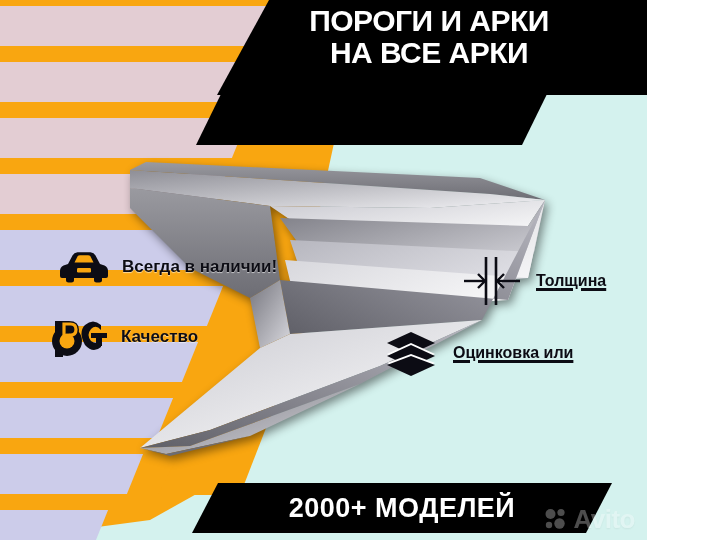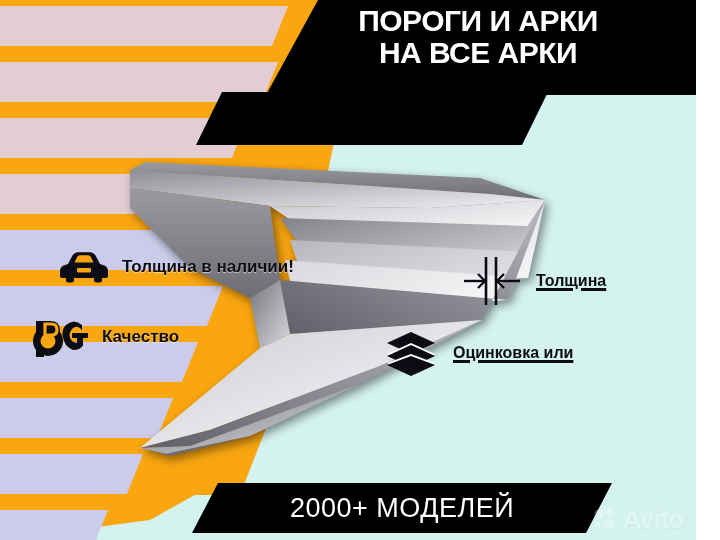--- a/index.html
+++ b/index.html
@@ -1,20 +1,20 @@
 <!DOCTYPE html>
 <html><head>
 <meta charset="utf-8">
 <style>
   html,body{margin:0;padding:0;background:#fff;}
   body{font-family:"Liberation Sans", sans-serif;}
 
   #ad{
     position:relative;
-    width:696px;height:540px;
+    width:647px;height:540px;
     overflow:hidden;
     background:#ef4444;
   }
 
   
   .bg-mint{position:absolute;inset:0;background:#d4f2ee;}
 
   
   .bg-orange{
     position:absolute;left:0;top:0;width:430px;height:540px;
@@ -68,37 +68,37 @@
   .subhead{
     position:absolute;left:196px;top:95px;width:352px;
     text-align:center;color:#fff;
     font-weight:bold;font-size:29px;line-height:48px;
     letter-spacing:0px;
   }
 
   .bottomtext{
     position:absolute;left:192px;top:485px;width:420px;
     text-align:center;color:#fff;
-    font-weight:normal;font-size:27px;line-height:47px;
+    font-weight:bold;font-size:27px;line-height:47px;
     letter-spacing:0.5px;
   }
 
   
   .product{position:absolute;left:130px;top:148px;width:420px;height:310px;
            filter:drop-shadow(3px 4px 5px rgba(0,0,0,.45));}
 
   
   .feat{position:absolute;display:flex;align-items:center;gap:12px;}
   .feat .lbl{
     font-size:17px;font-weight:bold;color:#0c0c14;
     text-shadow:0 1px 1px rgba(255,255,255,.6);
     white-space:nowrap;
   }
   #feat-stock{left:58px;top:250px;}
-  #feat-quality{left:32px;top:315px;text-align:right;}
+  #feat-quality{left:51px;top:315px;text-align:right;}
 
   .ico{flex:0 0 auto;display:block;}
 
   
   .rfeat{position:absolute;display:flex;align-items:center;gap:14px;}
   .rfeat .rlbl{
     font-size:16px;font-weight:bold;color:#0c0c14;text-align:center;
     line-height:1.25;white-space:nowrap;
   }
   .rfeat .rlbl span{
@@ -199,21 +199,21 @@
 
   <div class="feat" id="feat-stock">
     <svg class="ico" width="52" height="34" viewBox="0 0 52 34" aria-hidden="true">
       <path d="M10 14 L14.5 5.5 Q16 2.5 19.5 2.2 L32.5 2.2 Q36 2.5 37.5 5.5 L42 14
                L46.5 15.5 Q50 17 50 21 L50 26 Q50 28 48 28 L44 28 L44 30.5 Q44 32.5 41.5 32.5
                L38.5 32.5 Q36 32.5 36 30.5 L36 28 L16 28 L16 30.5 Q16 32.5 13.5 32.5
                L10.5 32.5 Q8 32.5 8 30.5 L8 28 L4 28 Q2 28 2 26 L2 21 Q2 17 5.5 15.5 Z" fill="#0c0c14"></path>
       <path d="M16.5 12.5 L19.5 6.5 Q20.3 5.2 22 5.2 L30 5.2 Q31.7 5.2 32.5 6.5 L35.5 12.5 Z" fill="#f9a610"></path>
       <rect x="19" y="18" width="14" height="4.5" rx="1.2" fill="#f9a610"></rect>
     </svg>
-    <div class="lbl">Толщина в наличии!</div>
+    <div class="lbl">Всегда в наличии!</div>
   </div>
 
   <div class="feat" id="feat-quality">
     <svg class="ico" width="58" height="44" viewBox="0 0 58 44" aria-hidden="true">
 
       <path d="M4 42 L4 6 L18 6 Q28 6 28 15 Q28 24 18 24 L12 24 L12 42 Z" fill="#0c0c14"></path>
       <circle cx="16" cy="26" r="15" fill="#0c0c14"></circle>
       <circle cx="16" cy="26" r="7.5" fill="#f9a610"></circle>
       <path d="M13 30 L13 9 L19.5 9 Q25 9 25 14.5 Q25 20 19.5 20 L17.5 20" fill="none" stroke="#f9a610" stroke-width="3.2"></path>
 

